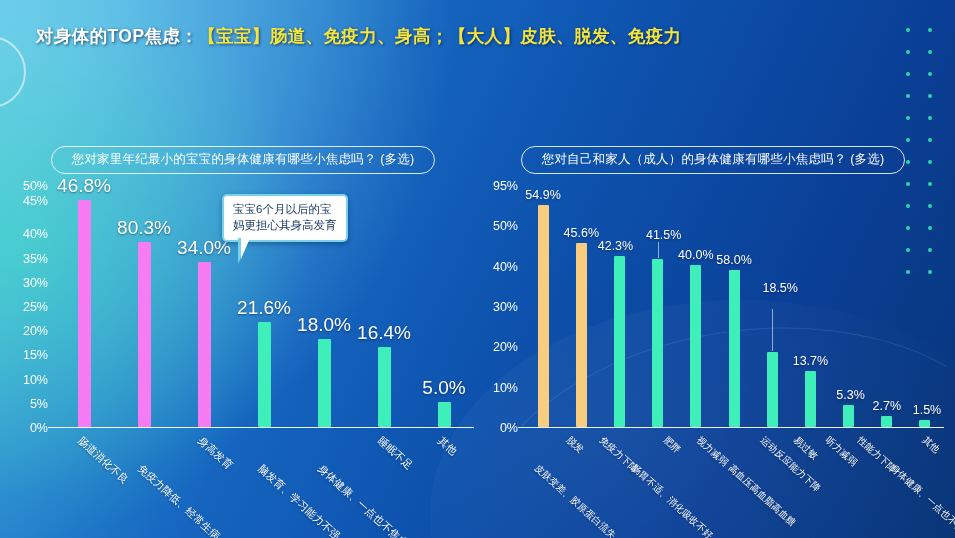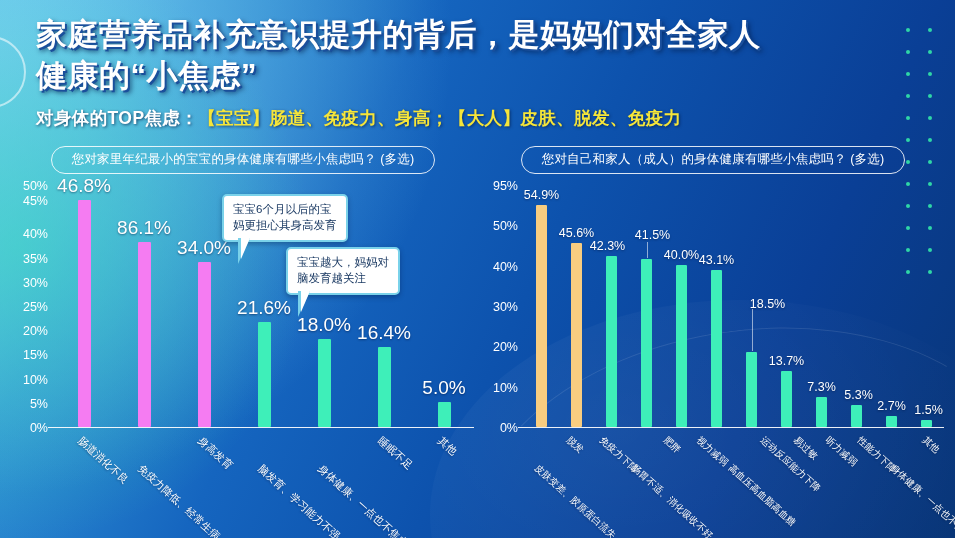--- a/index.html
+++ b/index.html
@@ -262,24 +262,20 @@
       <i style="background: rgb(47, 214, 166);"></i>
       <i style="background: rgb(47, 214, 166);"></i>
       <i style="background: rgb(47, 214, 166);"></i>
       <i style="background: rgb(47, 214, 166);"></i>
       <i style="background: rgb(47, 214, 166);"></i>
       <i style="background: rgb(47, 214, 166);"></i>
       <i style="background: rgb(47, 214, 166);"></i>
     </div>
 
   <div class="header">
-    <div class="title">
-      <div>家庭营养品补充意识提升的背后，是妈妈们对全家人</div>
-      <div>健康的“小焦虑”</div>
-    </div>
     <div class="subtitle">
       <span>对身体的TOP焦虑：</span><span class="hl">【宝宝】肠道、免疫力、身高；【大人】皮肤、脱发、免疫力</span>
     </div>
   </div>
 
   <div class="panel" id="panel-left">
     <div class="pill">您对家里年纪最小的宝宝的身体健康有哪些小焦虑吗？ (多选)</div>
     <div class="plot">
       <div class="ylabels">
           <span style="top: 0px;">50%</span>
@@ -295,21 +291,21 @@
           <span style="top: 242px;">0%</span>
         </div>
       <div class="axis" style="left:40px; right:4px;"></div>
       <div class="bars">
           <div class="bar-slot">
             <div class="bar" style="height: 226.512px; background: rgb(245, 124, 242);"></div>
             <div class="vlabel" style="bottom: 229.512px;">46.8%</div>
           </div>
           <div class="bar-slot">
             <div class="bar" style="height: 184.888px; background: rgb(245, 124, 242);"></div>
-            <div class="vlabel" style="bottom: 187.888px;">86.1%</div>
+            <div class="vlabel" style="bottom: 187.888px;">80.3%</div>
           </div>
           <div class="bar-slot">
             <div class="bar" style="height: 164.56px; background: rgb(245, 124, 242);"></div>
             <div class="vlabel" style="bottom: 167.56px;">34.0%</div>
           </div>
           <div class="bar-slot">
             <div class="bar" style="height: 104.544px; background: rgb(62, 239, 185);"></div>
             <div class="vlabel" style="bottom: 107.544px;">21.6%</div>
           </div>
           <div class="bar-slot">
@@ -381,36 +377,32 @@
             <div class="bar" style="height: 167.383px; background: rgb(62, 239, 185);"></div>
             <div class="vlabel" style="bottom: 184.383px; transform: translateX(calc(-50% + 6px));">41.5%</div>
             <div class="leader" style="bottom: 168.383px; height: 16px;"></div>
           </div>
           <div class="bar-slot">
             <div class="bar" style="height: 161.333px; background: rgb(62, 239, 185);"></div>
             <div class="vlabel" style="bottom: 164.333px;">40.0%</div>
           </div>
           <div class="bar-slot">
             <div class="bar" style="height: 156.897px; background: rgb(62, 239, 185);"></div>
-            <div class="vlabel" style="bottom: 159.897px;">43.1%</div>
+            <div class="vlabel" style="bottom: 159.897px;">58.0%</div>
           </div>
           <div class="bar-slot">
             <div class="bar" style="height: 74.6167px; background: rgb(62, 239, 185);"></div>
-            <div class="vlabel" style="bottom: 116px; transform: translateX(calc(-50% + 8px)); margin-left: 8px;">18.5%</div>
+            <div class="vlabel" style="bottom: 132px; transform: translateX(calc(-50% + 8px));">18.5%</div>
             <div class="leader" style="bottom: 75.6167px; height: 42px;"></div>
           </div>
           <div class="bar-slot">
             <div class="bar" style="height: 55.2567px; background: rgb(62, 239, 185);"></div>
             <div class="vlabel" style="bottom: 58.2567px;">13.7%</div>
           </div>
           <div class="bar-slot">
-            <div class="bar" style="height: 29.4433px; background: rgb(62, 239, 185);"></div>
-            <div class="vlabel" style="bottom: 32.4433px;">7.3%</div>
-          </div>
-          <div class="bar-slot">
             <div class="bar" style="height: 21.3767px; background: rgb(62, 239, 185);"></div>
             <div class="vlabel" style="bottom: 24.3767px; transform: translateX(calc(-50% + 2px));">5.3%</div>
           </div>
           <div class="bar-slot">
             <div class="bar" style="height: 10.89px; background: rgb(62, 239, 185);"></div>
             <div class="vlabel" style="bottom: 13.89px;">2.7%</div>
           </div>
           <div class="bar-slot">
             <div class="bar" style="height: 6.05px; background: rgb(62, 239, 185);"></div>
             <div class="vlabel" style="bottom: 9.05px; transform: translateX(calc(-50% + 2px));">1.5%</div>
@@ -455,16 +447,14 @@
           </div>
           <div class="xslot">
             <div class="xlab">其他</div>
           </div>
         </div>
     </div>
   </div>
 
   <div class="callout" id="callout-1">宝宝6个月以后的宝
 妈更担心其身高发育<span class="tail"></span><span class="tail2"></span></div>
-  <div class="callout" id="callout-2">宝宝越大，妈妈对
-脑发育越关注<span class="tail"></span><span class="tail2"></span></div>
 
 </div>
 
 </body></html>

